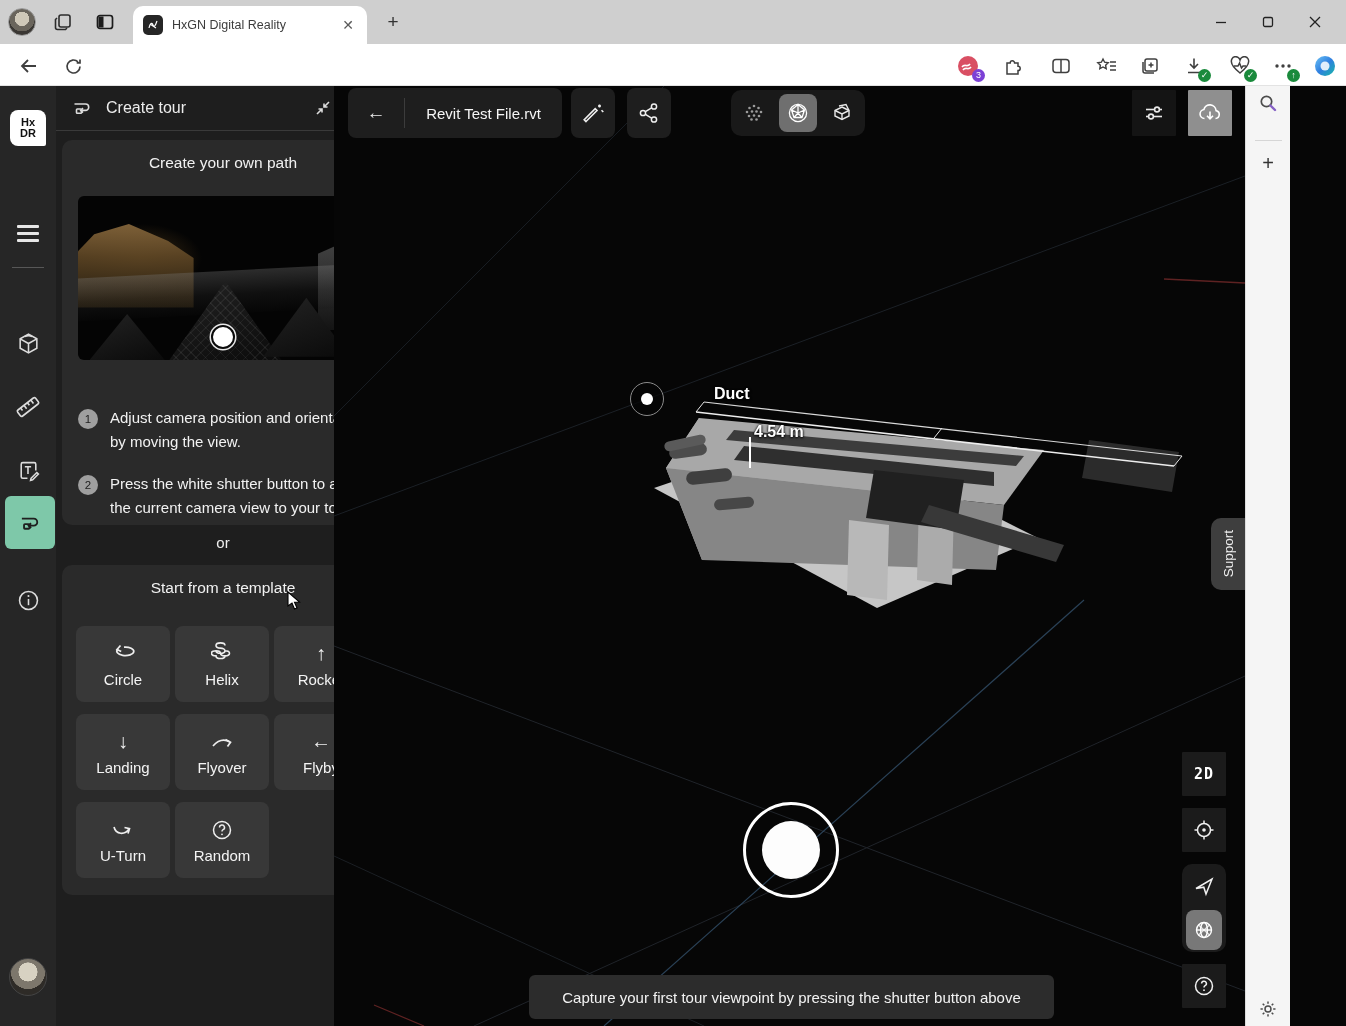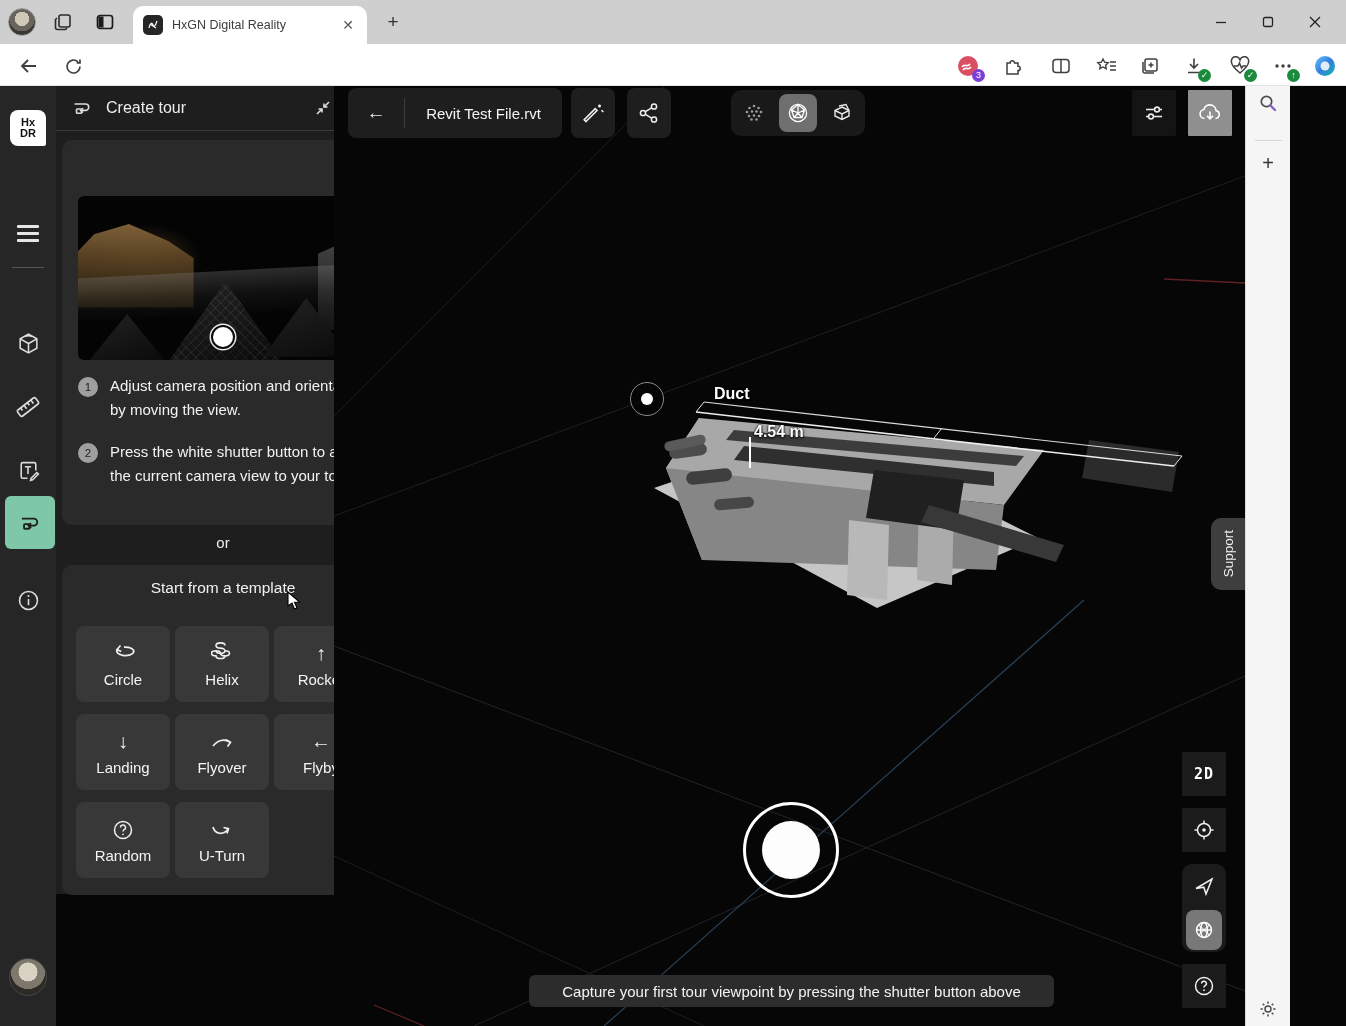--- a/index.html
+++ b/index.html
@@ -28,21 +28,21 @@
   .app{position:absolute;left:0;top:86px;width:1346px;height:940px;}
   .rail{position:absolute;left:0;top:0;width:56px;height:940px;background:#262626;}
   .railic{position:absolute;left:15px;width:26px;height:26px;display:flex;align-items:center;justify-content:center;}
   .logo{position:absolute;left:10px;top:24px;width:36px;height:36px;background:#fff;border-radius:8px 8px 2px 8px;display:flex;flex-direction:column;align-items:center;justify-content:center;font-weight:bold;font-size:11px;line-height:11px;color:#111;}
   .burger{position:absolute;left:17px;top:139px;width:22px;height:17px;display:flex;flex-direction:column;justify-content:space-between;}
   .burger div{height:2.6px;background:#e6e6e6;border-radius:1px;}
   .raildiv{position:absolute;left:12px;top:181px;width:32px;height:1px;background:#575757;}
   .railactive{position:absolute;left:5px;top:410px;width:50px;height:53px;background:#7ec8a9;border-radius:6px;display:flex;align-items:center;justify-content:center;}
   .avatar-rail{position:absolute;left:9px;top:872px;width:38px;height:38px;border-radius:50%;background:radial-gradient(circle at 50% 36%, #d8d2c2 0 32%, #7d776c 33% 58%, #2e2b27 59%);border:1px solid #444;}
   
-  .panel{position:absolute;left:56px;top:0;width:334px;height:808px;background:#1e1e1e;}
+  .panel{position:absolute;left:56px;top:0;width:334px;height:940px;background:#1e1e1e;}
   .phead{position:absolute;left:0;top:0;width:100%;height:45px;border-bottom:1px solid #3a3a3a;display:flex;align-items:center;padding:0 14px;}
   .ptitle{font-size:16px;color:#ececec;margin-left:12px;flex:1;}
   .collapse-btn,.close-btn{width:26px;height:26px;display:flex;align-items:center;justify-content:center;flex:none;}
   .close-btn{border-radius:50%;background:#bdbdbd;margin-left:14px;}
   .card{position:absolute;left:6px;width:322px;background:#2a2a2a;border-radius:10px;}
   .card-title{font-size:15.5px;color:#f1f1f1;text-align:center;padding-top:14px;}
   .thumb{position:absolute;left:16px;top:56px;width:289px;height:164px;border-radius:6px;overflow:hidden;background:#040404;}
   .th-glow{position:absolute;left:-8%;top:8%;width:60%;height:60%;background:radial-gradient(closest-side,rgba(160,115,50,.38),transparent 70%);}
   .th-bldl{position:absolute;left:0;top:16%;width:40%;height:52%;background:linear-gradient(180deg,#8a6a3e 0%,#5d4524 40%,#221a0d 100%);clip-path:polygon(0 34%,14% 14%,44% 2%,78% 22%,100% 42%,100% 100%,0 100%);opacity:.92;}
   .th-bldr{position:absolute;right:0;top:22%;width:17%;height:60%;background:linear-gradient(180deg,#474747,#141414);clip-path:polygon(0 22%,100% 0,100% 100%,0 100%);}
@@ -71,21 +71,21 @@
   .mode{width:38px;height:38px;border-radius:8px;display:flex;align-items:center;justify-content:center;}
   .mode.active{background:#6f6f6f;}
   .rchip{position:absolute;width:44px;background:#1b1b1b;border-radius:1px;display:flex;align-items:center;justify-content:center;color:#fff;}
   .support{position:absolute;left:877px;top:432px;width:34px;height:72px;background:#3e3e3e;border-radius:10px 0 0 10px;display:flex;align-items:center;justify-content:center;}
   .support span{writing-mode:vertical-rl;transform:rotate(180deg);font-size:13.5px;color:#f0f0f0;}
   .marker{position:absolute;left:296px;top:296px;width:34px;height:34px;border-radius:50%;background:rgba(5,5,5,.75);border:1.5px solid #8b8b8b;display:flex;align-items:center;justify-content:center;}
   .marker i{width:12px;height:12px;border-radius:50%;background:#fff;}
   .anno{position:absolute;color:#fff;font-weight:bold;font-size:16px;text-shadow:0 1px 3px #000,0 0 2px #000;margin-left:43px;}
   .shutter{position:absolute;left:409px;top:716px;width:96px;height:96px;border:3px solid #fff;border-radius:50%;display:flex;align-items:center;justify-content:center;background:transparent;}
   .shutter i{width:58px;height:58px;border-radius:50%;background:#fdfdfd;}
-  .toast{position:absolute;left:195px;top:889px;width:525px;height:32px;background:#2c2c2c;border-radius:6px;display:flex;align-items:center;justify-content:center;font-size:15px;color:#f3f3f3;}
+  .toast{position:absolute;left:195px;top:889px;width:525px;height:44px;background:#2c2c2c;border-radius:6px;display:flex;align-items:center;justify-content:center;font-size:15px;color:#f3f3f3;}
   .twod{font-weight:bold;font-size:15px;letter-spacing:1px;color:#fff;font-family:"DejaVu Sans Mono",monospace;}
   .navgroup{position:absolute;left:848px;top:778px;width:44px;height:88px;background:#1b1b1b;border-radius:10px;display:flex;flex-direction:column;align-items:center;}
   .nav-active{width:36px;height:40px;border-radius:8px;background:#787878;display:flex;align-items:center;justify-content:center;margin-top:2px;}
   
   .edgebar{position:absolute;left:1245px;top:0;width:45px;height:940px;background:#f5f5f5;border-left:1px solid #dcdcdc;}
   .ebic{position:absolute;left:11px;width:22px;height:22px;display:flex;align-items:center;justify-content:center;color:#3f3f3f;}
   .ebdiv{position:absolute;left:9px;top:54px;width:27px;height:1px;background:#d6d6d6;}
 </style>
 </head>
 <body>
@@ -305,20 +305,21 @@
             </svg>
           </span>
         <span class="close-btn">
             <svg width="11" height="11">
               <path d="M1,1 L10,10 M10,1 L1,10" stroke="#2a2a2a" stroke-width="1.8"></path>
             </svg>
           </span>
       </div>
 
       <div class="card" style="top:54px;height:385px">
+        <div class="card-title">Create your own path</div>
         <div class="thumb">
           <div class="th-glow"></div>
           <div class="th-bldl"></div>
           <div class="th-bldr"></div>
           <div class="th-ground"></div>
           <div class="pyr" style="left:4%;bottom:0;width:26%;height:28%;"></div>
           <div class="pyr mesh" style="left:30%;bottom:-4%;width:42%;height:52%;"></div>
           <div class="pyr" style="right:6%;bottom:2%;width:30%;height:36%;"></div>
           <div class="th-shutter"></div>
         </div>
@@ -370,36 +371,36 @@
                 </svg>
               </span>
             <span class="tpl-lb">Flyover</span>
           </div>
           <div class="tpl">
             <span class="tpl-ic">←</span>
             <span class="tpl-lb">Flyby</span>
           </div>
           <div class="tpl">
             <span class="tpl-ic">
+                <svg width="26" height="18" viewBox="0 0 26 18" fill="none" stroke="#eee" stroke-width="1.7">
+                  <path d="M4,6 C6,14 15,14 19,8"></path>
+                  <path d="M14.5,6.5 L19.5,7.6 L18,12.5"></path>
+                </svg>
+              </span>
+            <span class="tpl-lb">U-Turn</span>
+          </div>
+          <div class="tpl">
+            <span class="tpl-ic">
                 <svg width="24" height="24" viewBox="0 0 24 24" fill="none" stroke="#eee" stroke-width="1.5">
                   <circle cx="12" cy="12" r="8.5"></circle>
                   <path d="M9.5,9.5 a2.5,2.5 0 1 1 3.6,2.2 c-.8,.4 -1.1,.9 -1.1,1.8"></path>
                   <circle cx="12" cy="16.3" r=".9" fill="#eee" stroke="none"></circle>
                 </svg>
               </span>
             <span class="tpl-lb">Random</span>
-          </div>
-          <div class="tpl">
-            <span class="tpl-ic">
-                <svg width="26" height="18" viewBox="0 0 26 18" fill="none" stroke="#eee" stroke-width="1.7">
-                  <path d="M4,6 C6,14 15,14 19,8"></path>
-                  <path d="M14.5,6.5 L19.5,7.6 L18,12.5"></path>
-                </svg>
-              </span>
-            <span class="tpl-lb">U-Turn</span>
           </div>
         </div>
       </div>
 
       <div class="cursor">
         <svg width="18" height="20" viewBox="0 0 18 20">
             <path d="M2,1 L2,15 L6,12 L8.5,18 L11,17 L8.5,11.3 L13.5,11 Z" fill="#fff" stroke="#000" stroke-width="1.1"></path>
           </svg>
       </div>
     </div>

